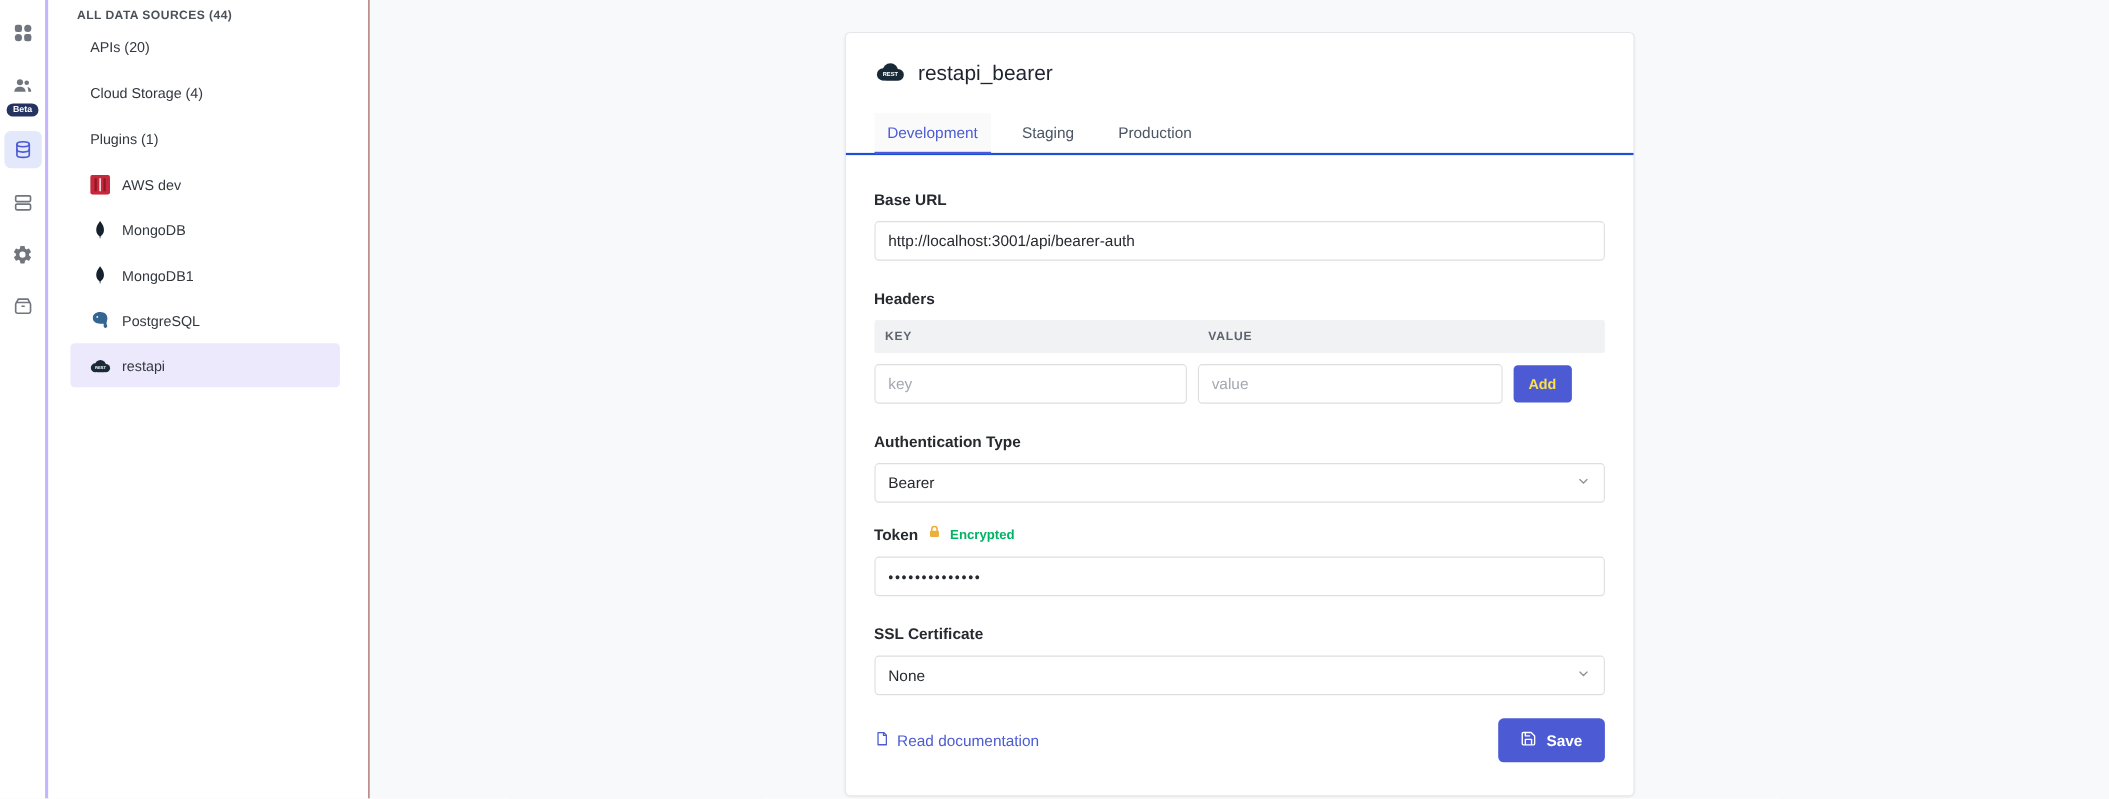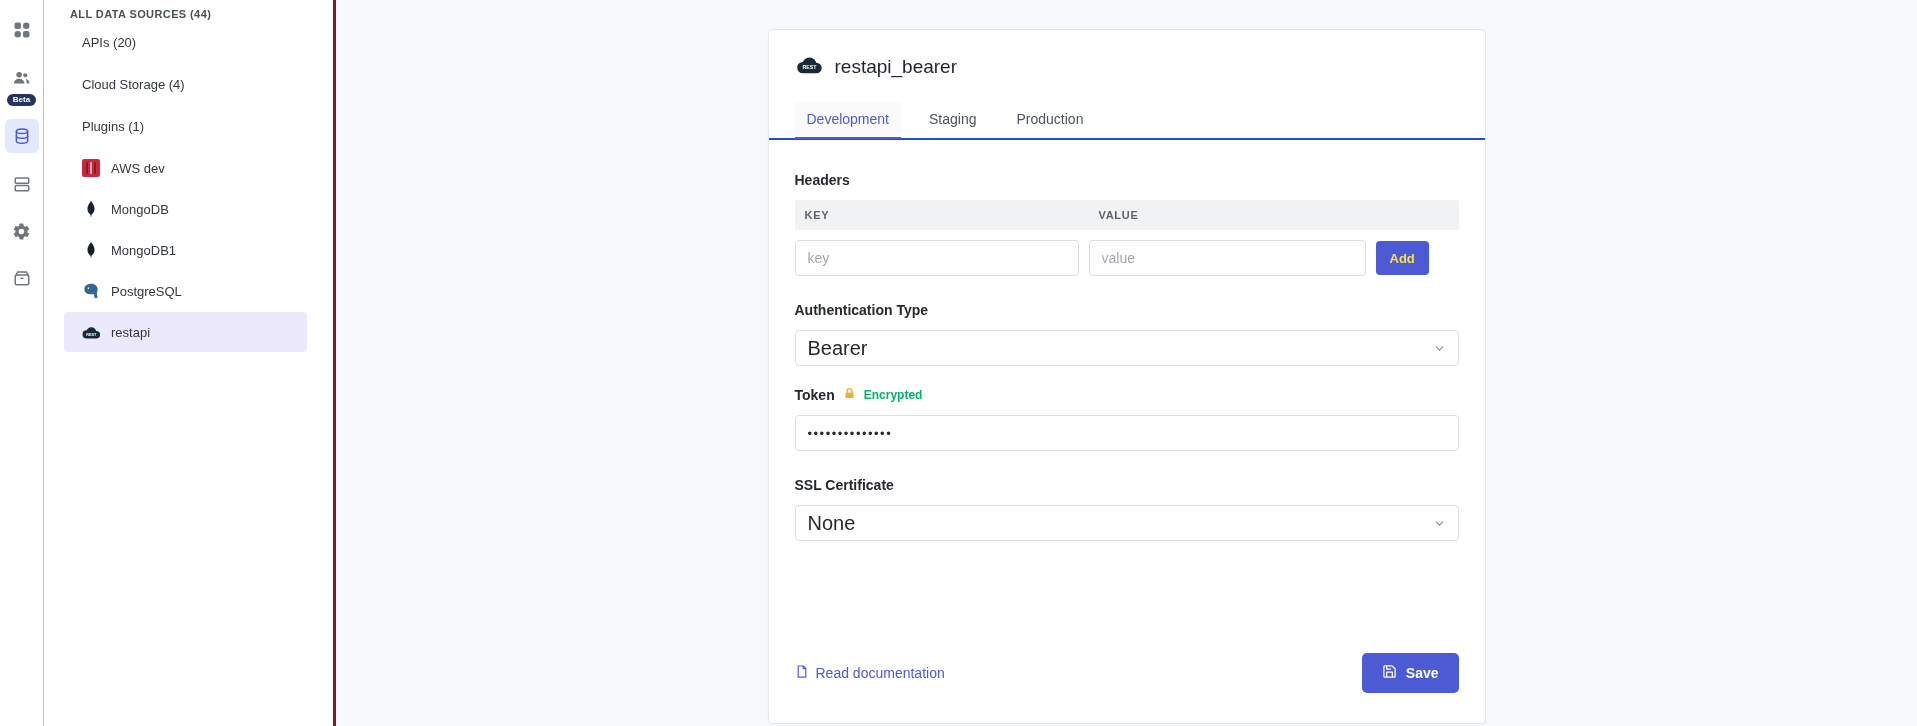--- a/index.html
+++ b/index.html
@@ -8,37 +8,37 @@
     font-family:"Liberation Sans", sans-serif;
     background:#ffffff;
     color:#26292e;
     display:flex;
     overflow:hidden;
   }
   
   .rail {
     flex:0 0 44px; width:44px; background:#fff;
     display:flex; flex-direction:column; align-items:center;
-    padding-top:14px; border-right:1px solid #c4b5fd;
+    padding-top:14px; border-right:3px solid #c4b5fd;
   }
   .rail-item {
     width:32px; height:32px; display:grid; place-items:center;
     margin-bottom:15px; border-radius:6px; cursor:pointer; color:#71757d;
   }
   .rail-item.active { background:var(--accent_light,#e3e8fb); width:34px; height:34px; color:var(--accent,#4c5bd4); }
   .rail-users-wrap { display:flex; flex-direction:column; align-items:center; margin-bottom:13px; }
   .rail-users-wrap .rail-item { margin-bottom:0; }
   .beta-badge {
     background:#253361; color:#fff; font-size:8px; font-weight:700;
     padding:2px 6px; border-radius:8px; margin-top:1px; line-height:1;
   }
   
   .sidebar {
     flex:0 0 292px; width:292px; background:#fff;
-    border-right:3px solid #7f1d1d; padding-top:8px;
+    border-right:1px solid #7f1d1d; padding-top:8px;
   }
   .section-title {
     font-size:11px; font-weight:700; letter-spacing:.4px;
     color:#4b5158; padding-left:26px; line-height:13px;
   }
   .side-link {
     height:42px; display:flex; align-items:center; padding-left:38px;
     font-size:13px; color:#33383f; cursor:pointer;
   }
   .section-head {
@@ -99,21 +99,21 @@
   .kv-row .key-input { width:284px; }
   .kv-row .value-input { width:277px; }
   .add-btn {
     height:34px; padding:0 14px; background:var(--accent,#4c5bd4);
     border:none; border-radius:4px; color:#fde047; font-size:13px; font-weight:700;
     cursor:pointer; font-family:inherit;
   }
   .select {
     width:100%; height:36px; border:1px solid #dedede; border-radius:4px;
     display:flex; align-items:center; justify-content:space-between;
-    padding:0 12px; font-size:20px; cursor:pointer; background:#fff;gap:34px;
+    padding:0 12px; font-size:14px; cursor:pointer; background:#fff;gap:34px;
   }
   .group-auth { margin-bottom:20px; }
   .token-head { display:flex; align-items:center; gap:8px; margin-bottom:11px; }
   .token-head .field-label { margin-bottom:0; }
   .encrypted { color:var(--encrypted_green,#03b365); font-size:12px; font-weight:600; }
   .token-input { letter-spacing:1.5px; font-size:13px; }
   .group-ssl { margin-bottom:0; }
   .card-footer {
     margin-top:auto; display:flex; align-items:center; justify-content:space-between;
     padding:0 26px 30px;
@@ -258,20 +258,24 @@
     </div>
 
     <div class="tabs">
       <div class="tab active">Development</div>
       <div class="tab">Staging</div>
       <div class="tab">Production</div>
     </div>
 
     <div class="form">
 
+      <div class="fgroup">
+        <div class="field-label">Base URL</div>
+        <input class="text-input" type="text" value="http://localhost:3001/api/bearer-auth" style="">
+      </div>
 
       <div class="fgroup">
         <div class="field-label">Headers</div>
         <div class="hdr-table-head">
           <div class="hdr-col key">KEY</div>
           <div class="hdr-col">VALUE</div>
         </div>
         <div class="kv-row">
           <input class="text-input key-input" type="text" placeholder="key" style="">
           <input class="text-input value-input" type="text" placeholder="value" style="">

